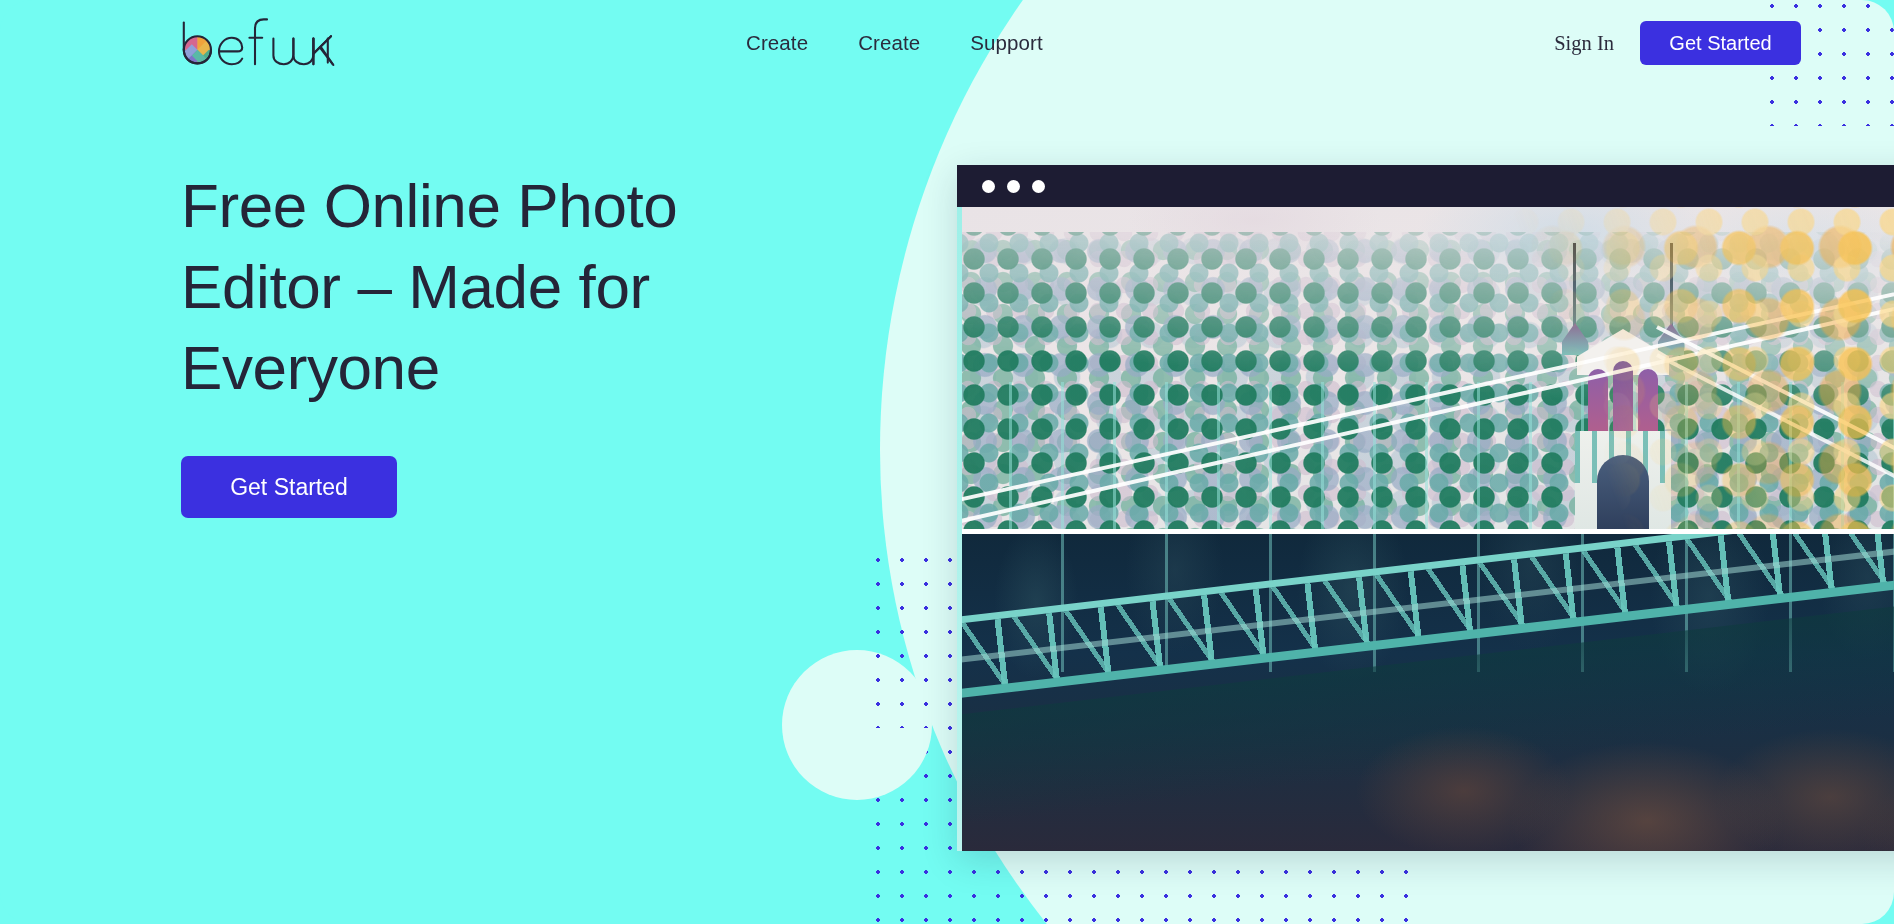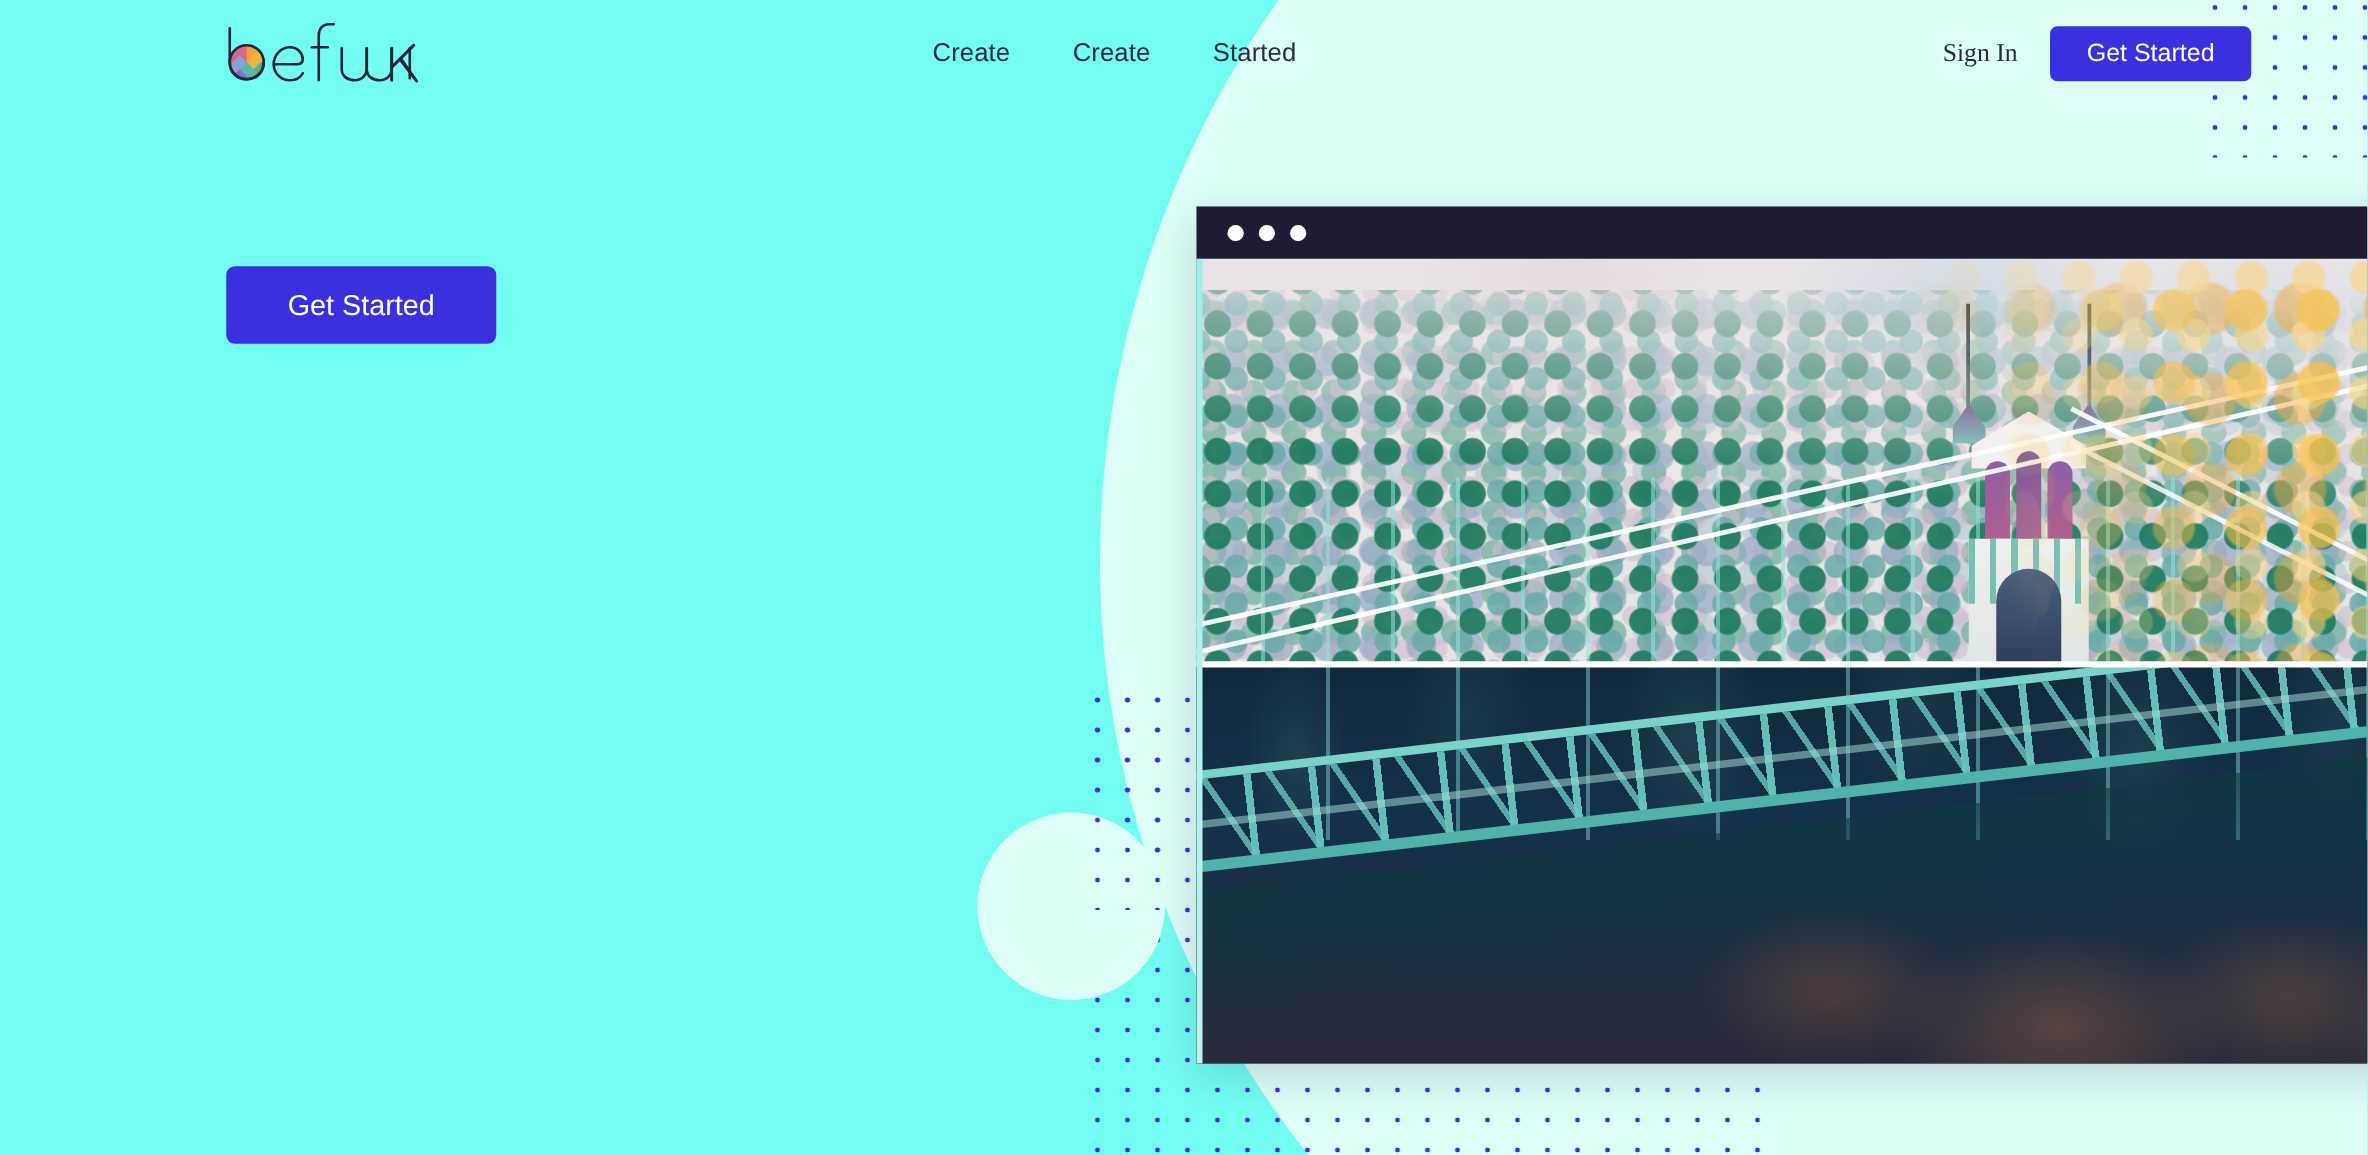--- a/index.html
+++ b/index.html
@@ -16,20 +16,21 @@
     position: relative;
   }
 
   .stage {
     position: absolute;
     inset: 0;
     width: 1894px;
     height: 924px;
     background: #73fcf2;
     overflow: hidden;
+    border-radius: 32px;
   }
 
   
   .deco { position: absolute; pointer-events: none; }
 
   
   .blob-big {
     top: -330px;
     left: 880px;
     width: 1500px;
@@ -488,30 +489,31 @@
         <g fill="none" stroke="#252538" stroke-width="2.6" stroke-linecap="round">
           <path d="M168 33 L168 65 M168 52 L190 30 M177 43 L193 66"></path>
           <path d="M184 33 L170 62 C167 69 162 72 157 71" stroke="none"></path>
         </g>
       </svg>
     </a>
 
     <nav class="nav">
       <a class="nav-link">Create</a>
       <a class="nav-link">Create</a>
-      <a class="nav-link">Started</a>
+      <a class="nav-link">Support</a>
     </nav>
 
     <div class="nav-right">
       <a class="signin">Sign In</a>
       <button class="btn btn-nav">Get Started</button>
     </div>
   </header>
 
   <section class="hero">
+    <h1>Free Online Photo Editor – Made for Everyone</h1>
     <button class="btn btn-hero">Get Started</button>
   </section>
 
   <figure class="mockup">
 
     <div class="mockup-bar">
       <span class="mockup-dot"></span>
       <span class="mockup-dot"></span>
       <span class="mockup-dot"></span>
     </div>

